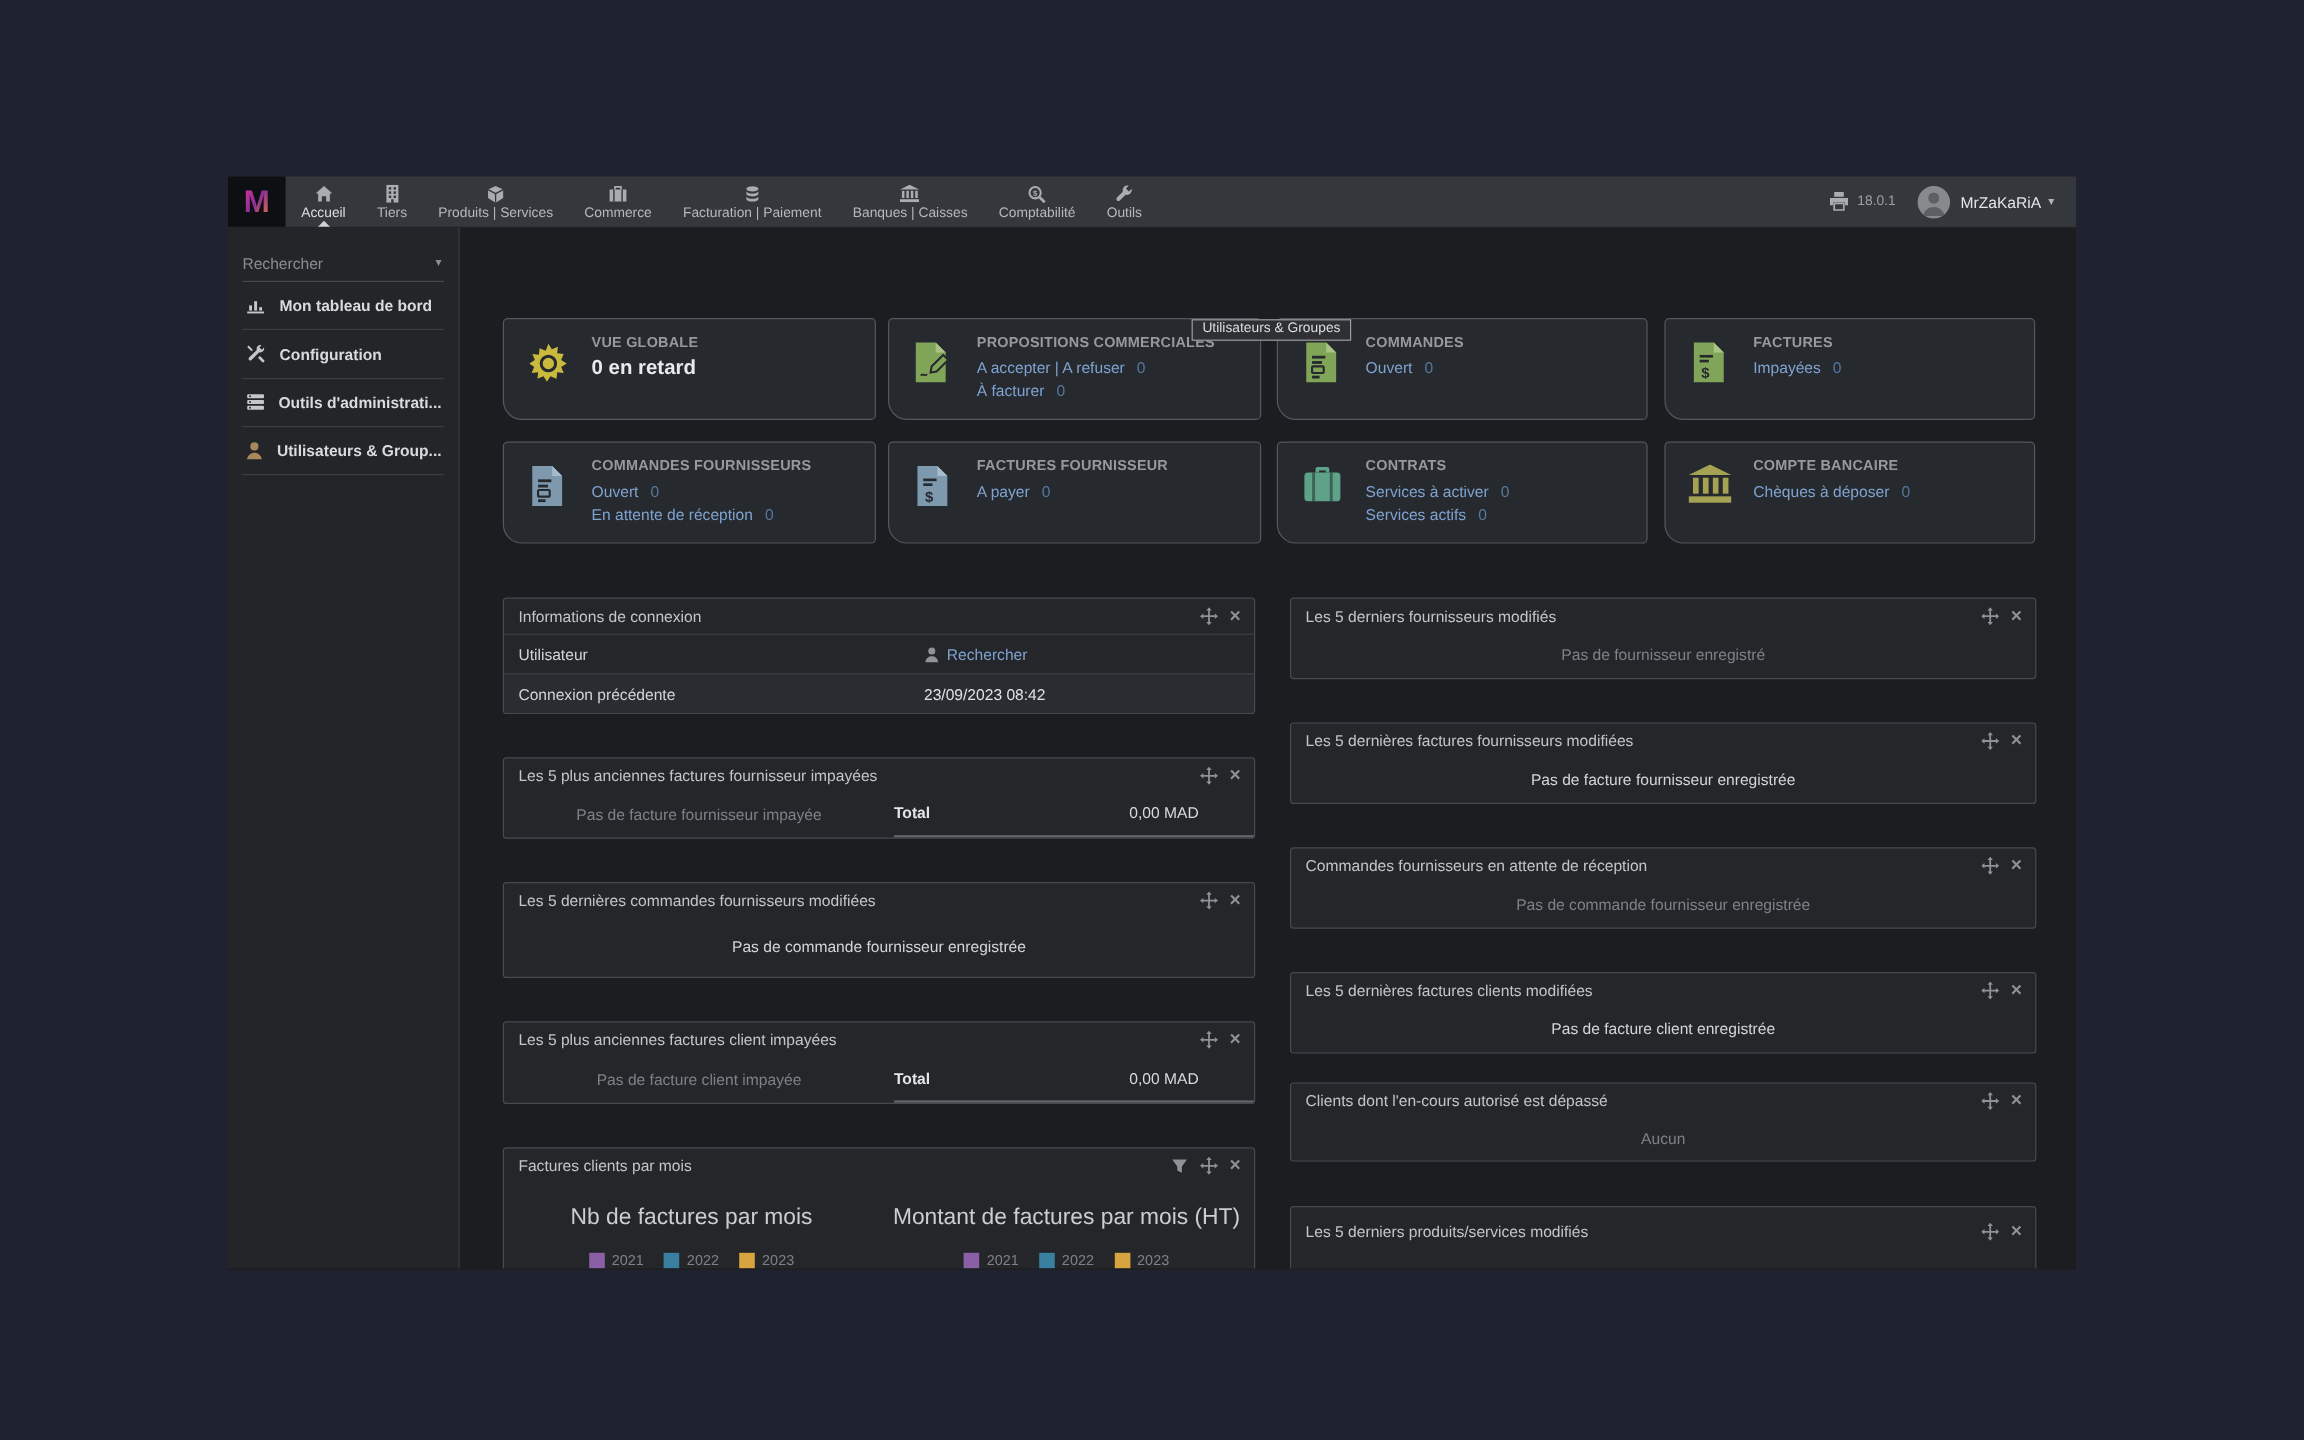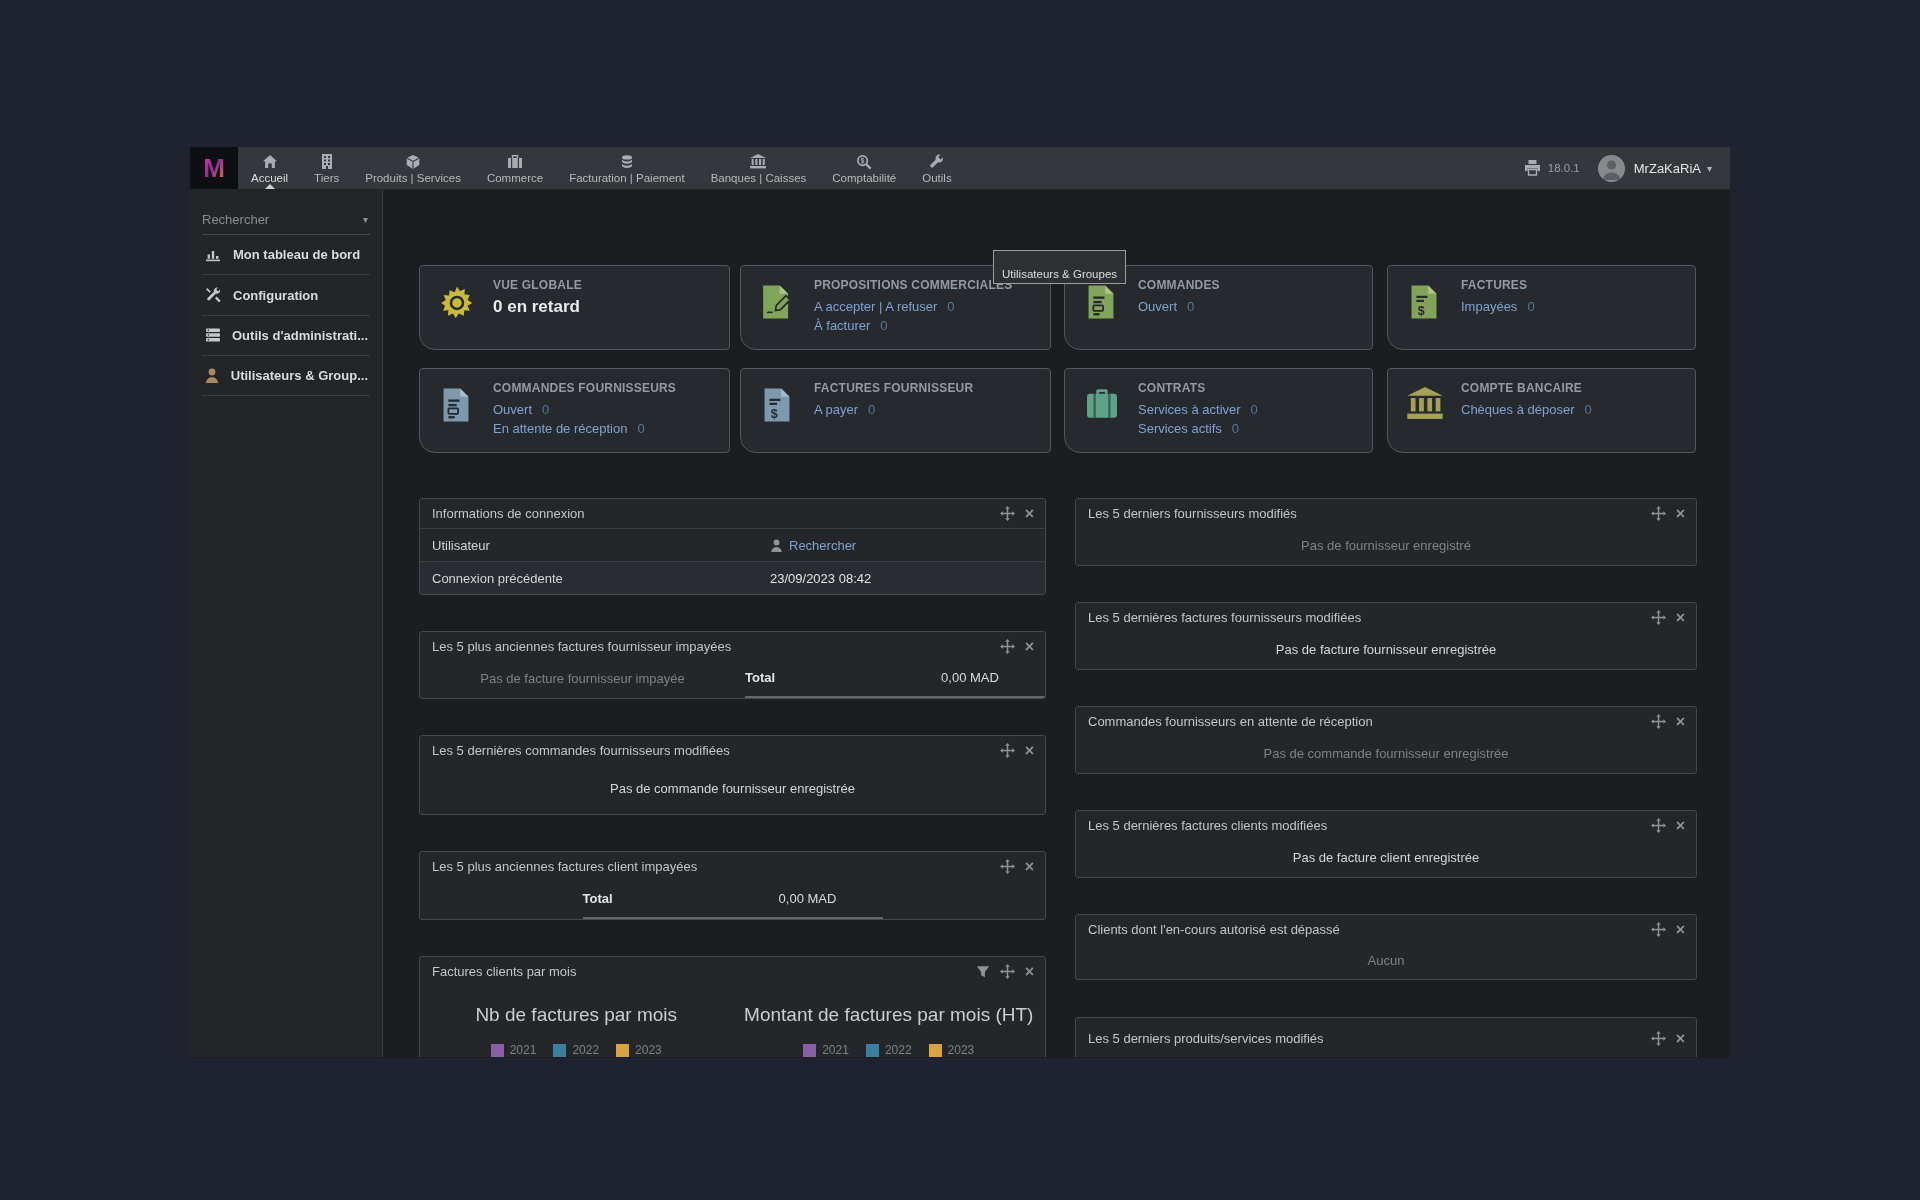--- a/index.html
+++ b/index.html
@@ -80,21 +80,21 @@
   .chart-body { flex-direction:row; align-items:flex-start; padding-top:20px; }
   .mini-chart { width:50%; }
   .mc-title { text-align:center; font-size:19px; color:#cbcdd0; margin-bottom:17px; }
   .mc-legend { display:flex; justify-content:center; align-items:center; gap:17px; font-size:12px; color:#7e8186; margin-bottom:9px; }
   .legend-entry { display:flex; align-items:center; gap:6px; }
   .sw { width:13px; height:13px; display:inline-block; }
   .mc-plot { display:flex; align-items:flex-start; padding:0 12px 0 12px;margin-top:20px; }
   .ytick { font-size:11px; color:#7e8186; width:27px; flex:0 0 27px; margin-top:1px; }
   .grid { flex:1; height:18px; border-top:1px solid #3e4145; background:repeating-linear-gradient(90deg,#26282c 0 25px,#313337 25px 26px); }
 
-  .tooltip { position:absolute; left:993px; top:250px; background:#2e3033; border:1px solid #9b9da0; color:#dcdee0; font-size:11.5px; padding:17px 8px 3px; white-space:nowrap; z-index:50; }
+  .tooltip { position:absolute; left:993px; top:266px; background:#2e3033; border:1px solid #9b9da0; color:#dcdee0; font-size:11.5px; padding:1px 8px 3px; white-space:nowrap; z-index:50; }
 
   svg { display:block; }
 </style>
 </head>
 <body>
 
 <div class="app">
 
   <header class="topbar">
     <div class="logo-tile">
@@ -509,20 +509,21 @@
               <span class="w-tools">
                 <span class="w-move">
                     <svg width="15" height="15" viewBox="0 0 16 16">
                       <path fill="#8e9195" d="M8 0l2.4 2.9H8.8v4.3h4.3V5.6L16 8l-2.9 2.4V8.8H8.8v4.3h1.6L8 16l-2.4-2.9h1.6V8.8H2.9v1.6L0 8l2.9-2.4v1.6h4.3V2.9H5.6z"></path>
                     </svg>
                   </span>
                 <span class="w-close">×</span>
               </span>
             </div>
             <div class="w-body total-row">
+              <span class="cell-empty muted">Pas de facture client impayée</span>
               <span class="cell-total">Total</span>
               <span class="cell-amount">0,00 MAD</span>
             </div>
           </section>
 
           <section class="widget" style="height:200px;margin-top:36px">
             <div class="w-head">
               <span class="w-title">Factures clients par mois</span>
               <span class="w-tools">
                 <span class="w-filter">
@@ -648,21 +649,21 @@
                     </svg>
                   </span>
                 <span class="w-close">×</span>
               </span>
             </div>
             <div class="w-body">
                 <span class="w-empty">Pas de facture client enregistrée</span>
               </div>
           </section>
 
-          <section class="widget" style="height:66px;margin-top:36px">
+          <section class="widget" style="height:66px;margin-top:24px">
             <div class="w-head">
               <span class="w-title">Clients dont l'en-cours autorisé est dépassé</span>
               <span class="w-tools">
                 <span class="w-move">
                     <svg width="15" height="15" viewBox="0 0 16 16">
                       <path fill="#8e9195" d="M8 0l2.4 2.9H8.8v4.3h4.3V5.6L16 8l-2.9 2.4V8.8H8.8v4.3h1.6L8 16l-2.4-2.9h1.6V8.8H2.9v1.6L0 8l2.9-2.4v1.6h4.3V2.9H5.6z"></path>
                     </svg>
                   </span>
                 <span class="w-close">×</span>
               </span>

